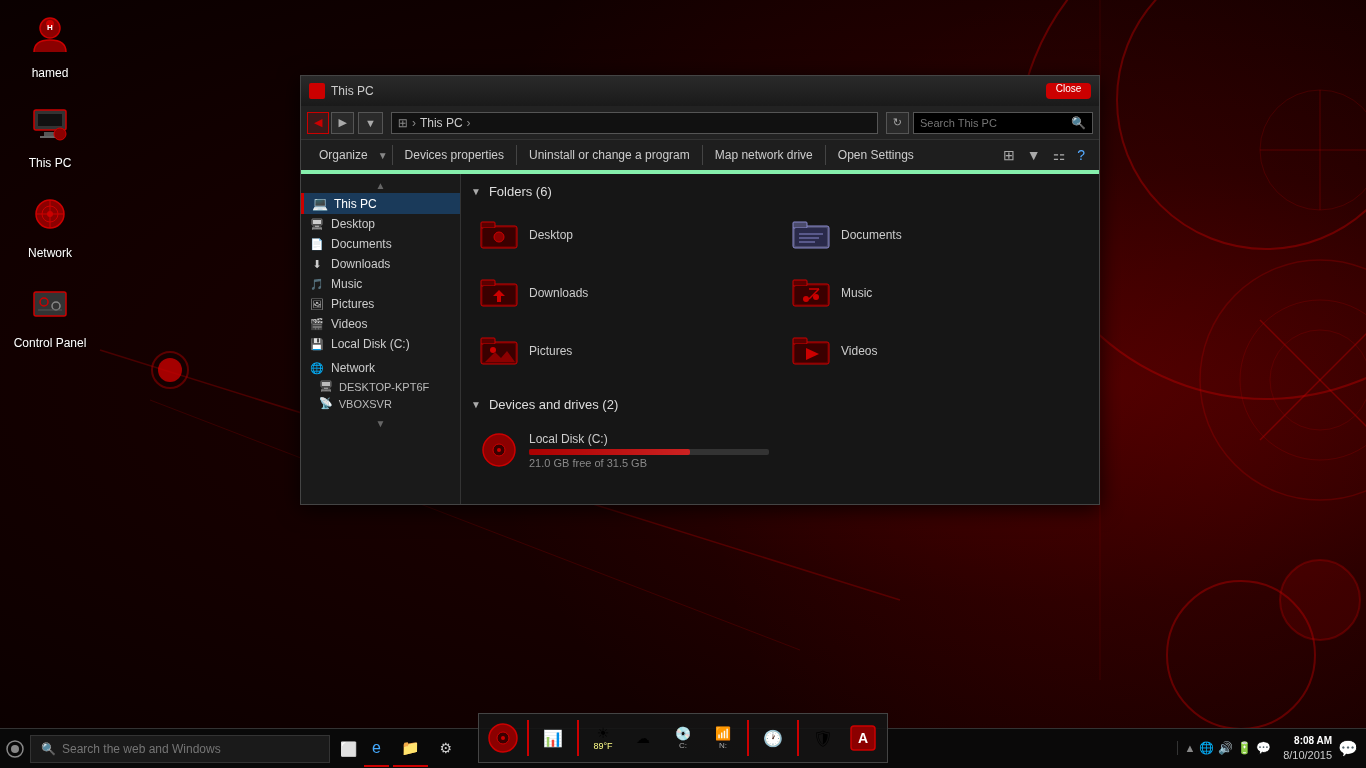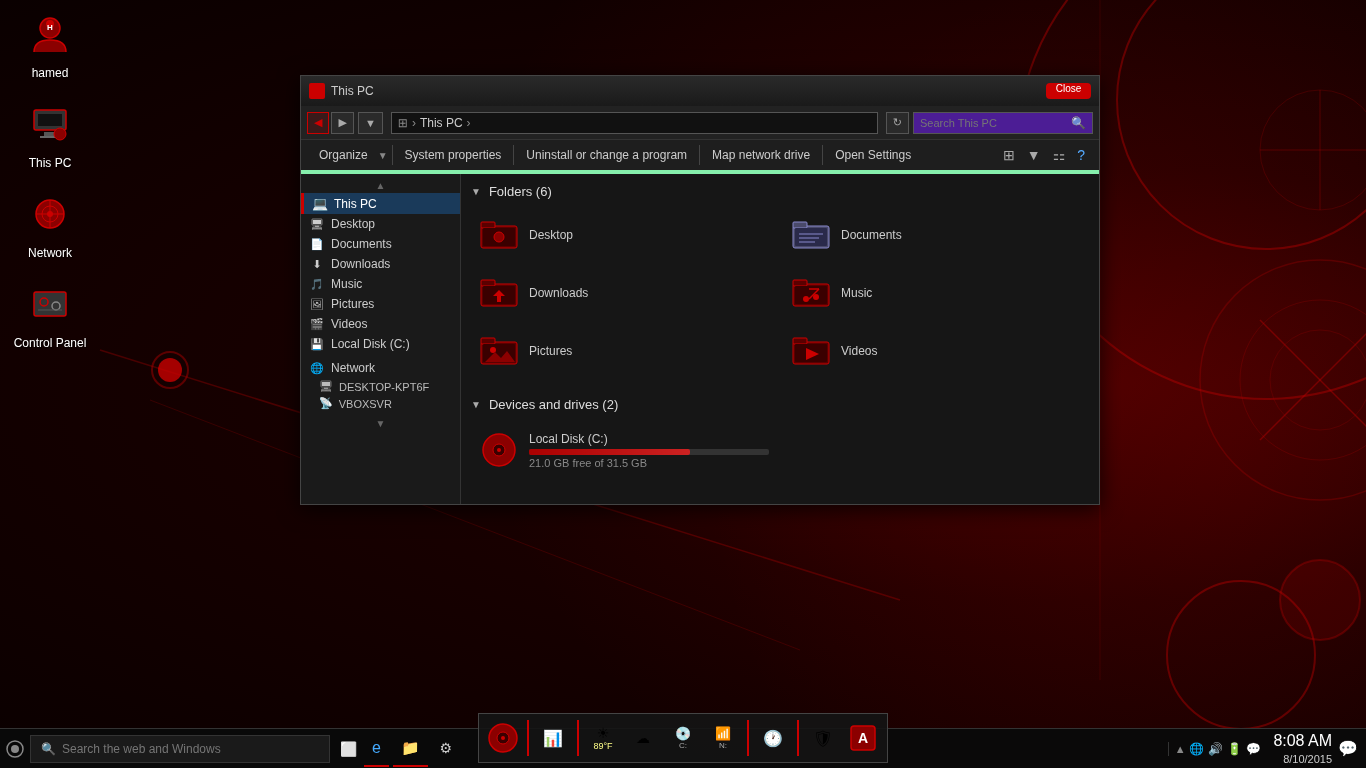--- a/index.html
+++ b/index.html
@@ -160,21 +160,21 @@
       align-items: center;
       padding: 0 6px;
       gap: 4px;
       margin: 0 4px;
       font-size: 12px;
       color: #ccc;
     }
     .search-bar {
       height: 22px;
       width: 180px;
-      background: #4c1d95;
+      background: #000000;
       border: 1px solid #555;
       display: flex;
       align-items: center;
       padding: 0 6px;
       gap: 4px;
     }
     .search-input {
       background: transparent;
       border: none;
       outline: none;
@@ -455,22 +455,23 @@
       border-bottom: 2px solid transparent;
     }
     .taskbar-app-btn.active { border-bottom-color: #c00; }
 
     
     .clock-area {
       text-align: right;
       line-height: 1.4;
     }
     .clock-time {
-      font-size: 16px;
+      font-size: 10px;
       color: white;
+      font-weight: bold;
     }
     .clock-date {
       font-size: 11px;
       color: #ccc;
     }
 
     
     .sys-tray {
       display: flex;
       align-items: center;
@@ -612,21 +613,21 @@
     <div class="search-bar">
       <input class="search-input" type="text" placeholder="Search This PC" style="">
       <span style="color:#888;font-size:12px;">🔍</span>
     </div>
   </div>
 
   <div class="toolbar">
     <span class="toolbar-btn">Organize</span>
     <span style="color:#888;font-size:10px;">▼</span>
     <div class="toolbar-sep"></div>
-    <span class="toolbar-btn">System properties</span>
+    <span class="toolbar-btn">Devices properties</span>
     <div class="toolbar-sep"></div>
     <span class="toolbar-btn">Uninstall or change a program</span>
     <div class="toolbar-sep"></div>
     <span class="toolbar-btn">Map network drive</span>
     <div class="toolbar-sep"></div>
     <span class="toolbar-btn">Open Settings</span>
     <div class="toolbar-right">
       <span class="view-btn">⊞</span>
       <span class="view-btn">▼</span>
       <span class="view-btn">⚏</span>

